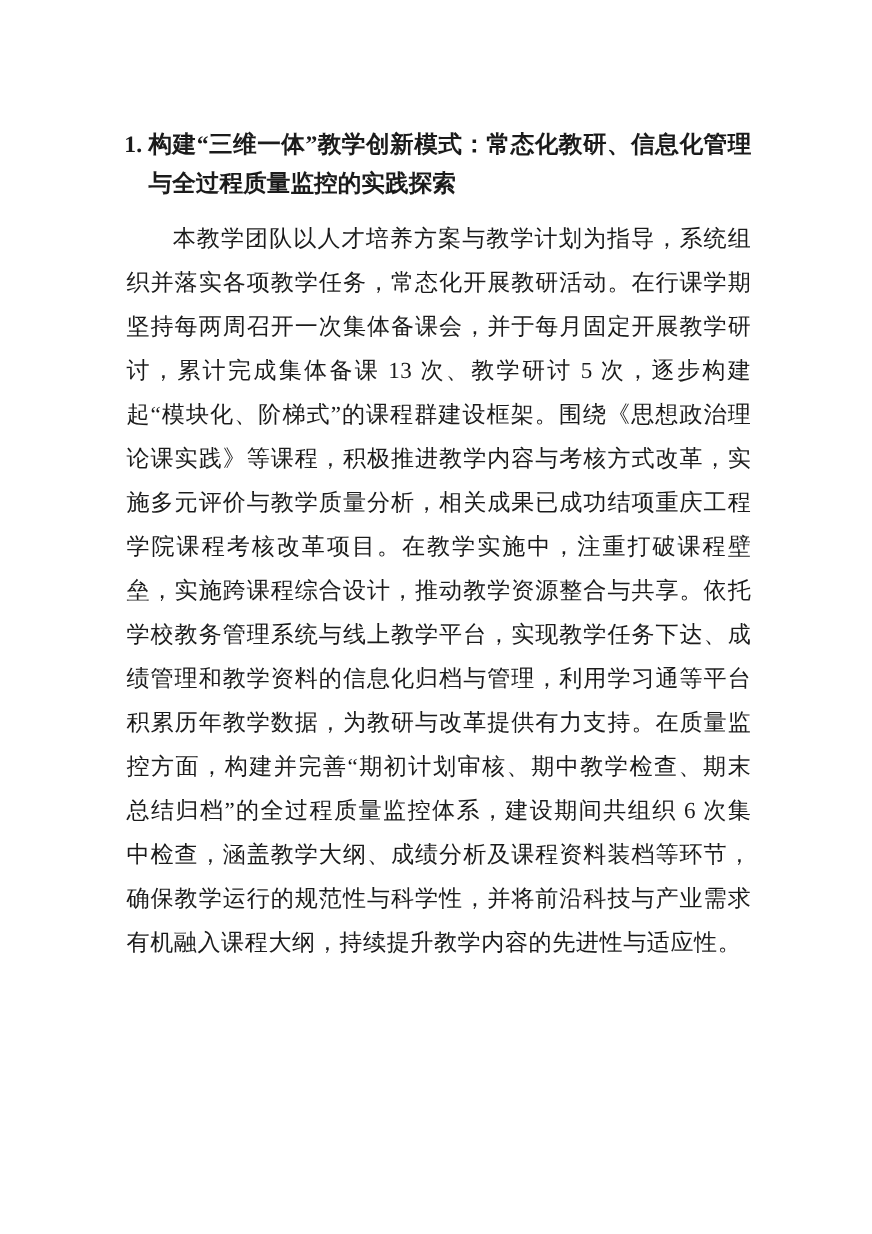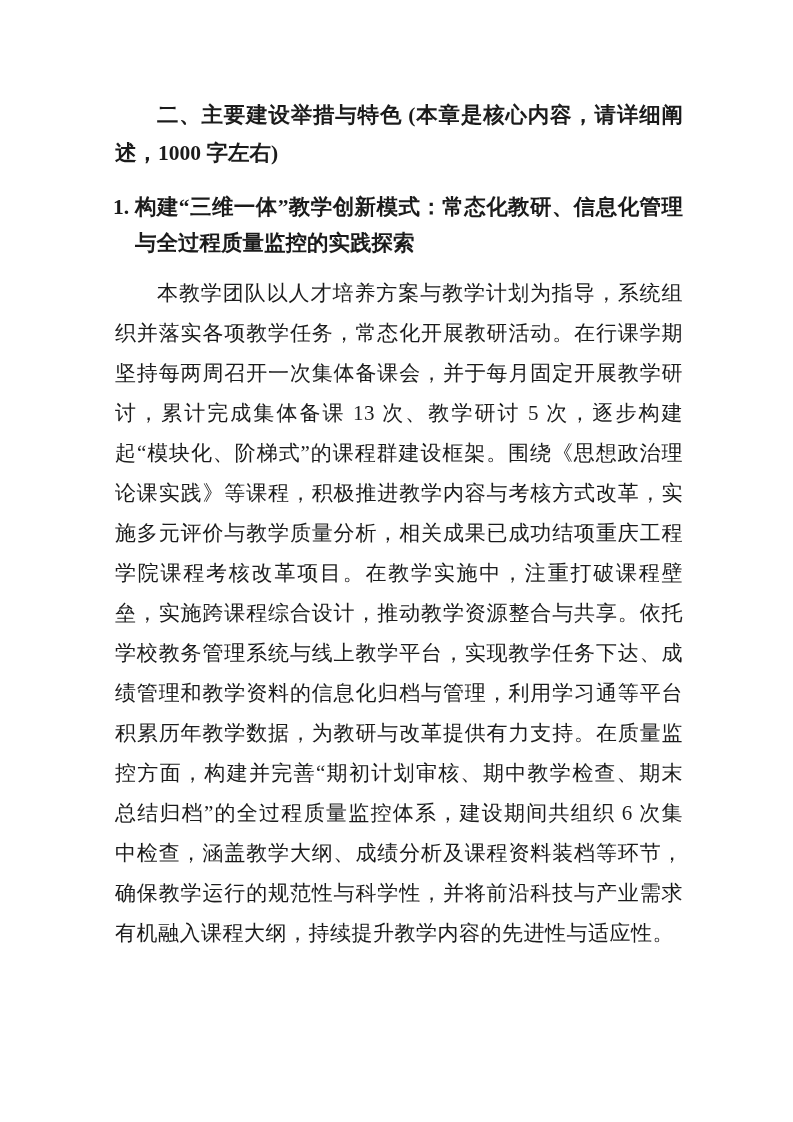--- a/index.html
+++ b/index.html
@@ -58,21 +58,20 @@
   .p2-label {
     font-weight: bold;
   }
 </style>
 </head>
 <body>
 
 <div class="page">
   <div class="content">
 
-    <h2 class="section-heading">二、主要建设举措与特色 (本章是核心内容，请详细阐述，1000 字左右)</h2>
 
     <h3 class="numbered-heading">
       <span class="h1-num">1.</span>
       <span class="h1-text">构建“三维一体”教学创新模式：常态化教研、信息化管理与全过程质量监控的实践探索</span>
     </h3>
 
     <p class="para">本教学团队以人才培养方案与教学计划为指导，系统组织并落实各项教学任务，常态化开展教研活动。在行课学期坚持每两周召开一次集体备课会，并于每月固定开展教学研讨，累计完成集体备课 13 次、教学研讨 5 次，逐步构建起“模块化、阶梯式”的课程群建设框架。围绕《思想政治理论课实践》等课程，积极推进教学内容与考核方式改革，实施多元评价与教学质量分析，相关成果已成功结项重庆工程学院课程考核改革项目。在教学实施中，注重打破课程壁垒，实施跨课程综合设计，推动教学资源整合与共享。依托学校教务管理系统与线上教学平台，实现教学任务下达、成绩管理和教学资料的信息化归档与管理，利用学习通等平台积累历年教学数据，为教研与改革提供有力支持。在质量监控方面，构建并完善“期初计划审核、期中教学检查、期末总结归档”的全过程质量监控体系，建设期间共组织 6 次集中检查，涵盖教学大纲、成绩分析及课程资料装档等环节，确保教学运行的规范性与科学性，并将前沿科技与产业需求有机融入课程大纲，持续提升教学内容的先进性与适应性。</p>
 
 
   </div>

